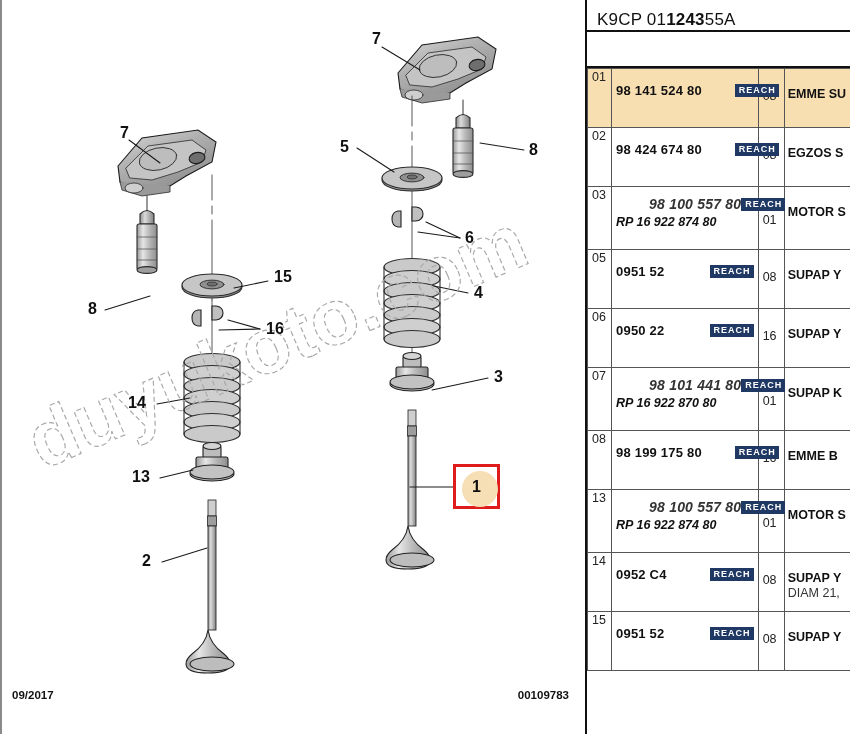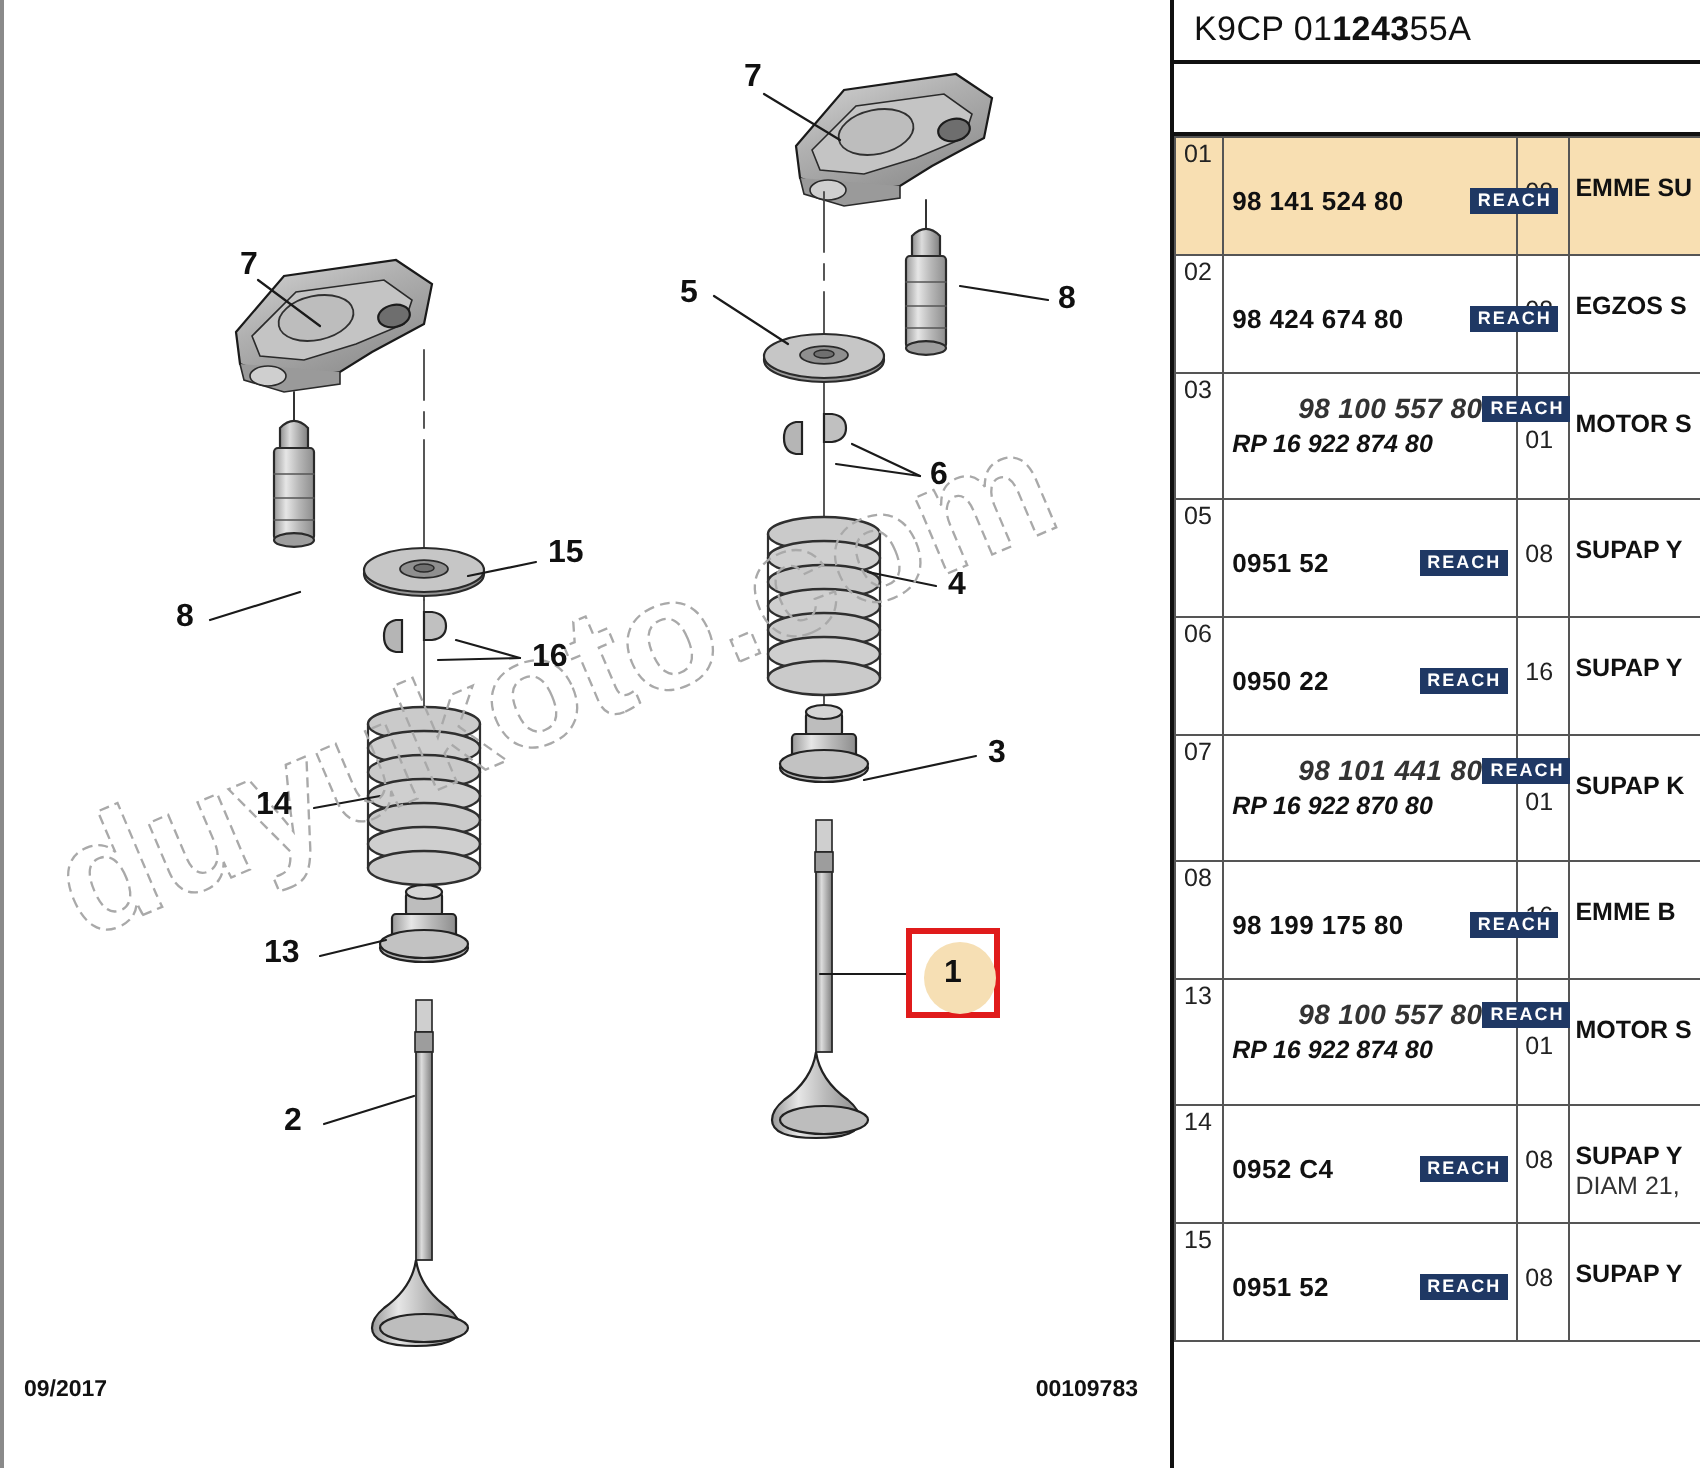--- a/index.html
+++ b/index.html
@@ -23,21 +23,21 @@
        font-family:"Liberation Sans","DejaVu Sans",sans-serif;}
   .cal.s{font-size:16px;}
   .hl-box{position:absolute;border:3px solid #e01b1b;background:#fff;
           box-sizing:border-box;display:flex;align-items:center;justify-content:center;}
   .hl-circ{position:absolute;border-radius:50%;background:#f6dfb4;}
 
   
   .panel{position:absolute;left:585px;top:0;width:265px;height:734px;
          background:#fff;overflow:hidden;box-sizing:border-box;
          border-left:2px solid #111;}
-  .tbl-title{height:30px;display:flex;align-items:center;padding-left:10px;
+  .tbl-title{height:30px;display:flex;align-items:flex-end;padding-left:10px;
              font-size:17px;color:#111;white-space:nowrap;letter-spacing:.2px;}
   .tbl-title b{font-weight:bold;}
   .blankrow{height:34px;border-top:2px solid #111;border-bottom:2px solid #111;background:#fff;}
 
   table.parts{border-collapse:collapse;width:265px;table-layout:fixed;}
   table.parts td{border:1px solid #555;vertical-align:top;padding:0;background:#fff;}
   .c-idx{width:24px;}
   .c-ref{width:146px;}
   .c-qty{width:26px;}
   .c-desc{width:67px;}
@@ -46,21 +46,21 @@
 
   .idx{font-size:12.5px;color:#222;padding:2px 0 0 4px;line-height:13px;}
   .qty{font-size:12.5px;color:#222;padding:0 0 0 4px;line-height:15px;}
   .qty .q1{padding-top:20px;}
   .qty .q2{padding-top:2px;}
   .qty.two .q1{padding-top:9px;}
 
   .refwrap{position:relative;height:100%;padding:0 4px;box-sizing:border-box;}
   .refline{display:flex;align-items:center;justify-content:space-between;
            height:22px;white-space:nowrap;}
-  .refline.l1{padding-top:19px;height:24px;gap:33px;}
+  .refline.l1{padding-top:9px;height:24px;gap:33px;}
   .refline.two1{padding-top:6px;height:22px;}
   .refnum{font-size:13px;font-weight:bold;color:#111;letter-spacing:.2px;}
   .refnum.it{font-style:italic;font-weight:bold;font-size:14px;color:#333;margin-left:33px;}
   .rp{font-size:12.5px;font-style:italic;font-weight:bold;color:#111;
       width:100%;padding-right:1px;box-sizing:border-box;}
   .reach{display:inline-block;background:#1f3864;color:#fff;font-size:9px;
          font-weight:bold;letter-spacing:1px;padding:2px 3px 2px 4px;line-height:9px;
          font-family:"Liberation Sans","DejaVu Sans",sans-serif;}
 
   .desc{font-size:12.5px;color:#111;padding:2px 0 0 3px;line-height:15px;

